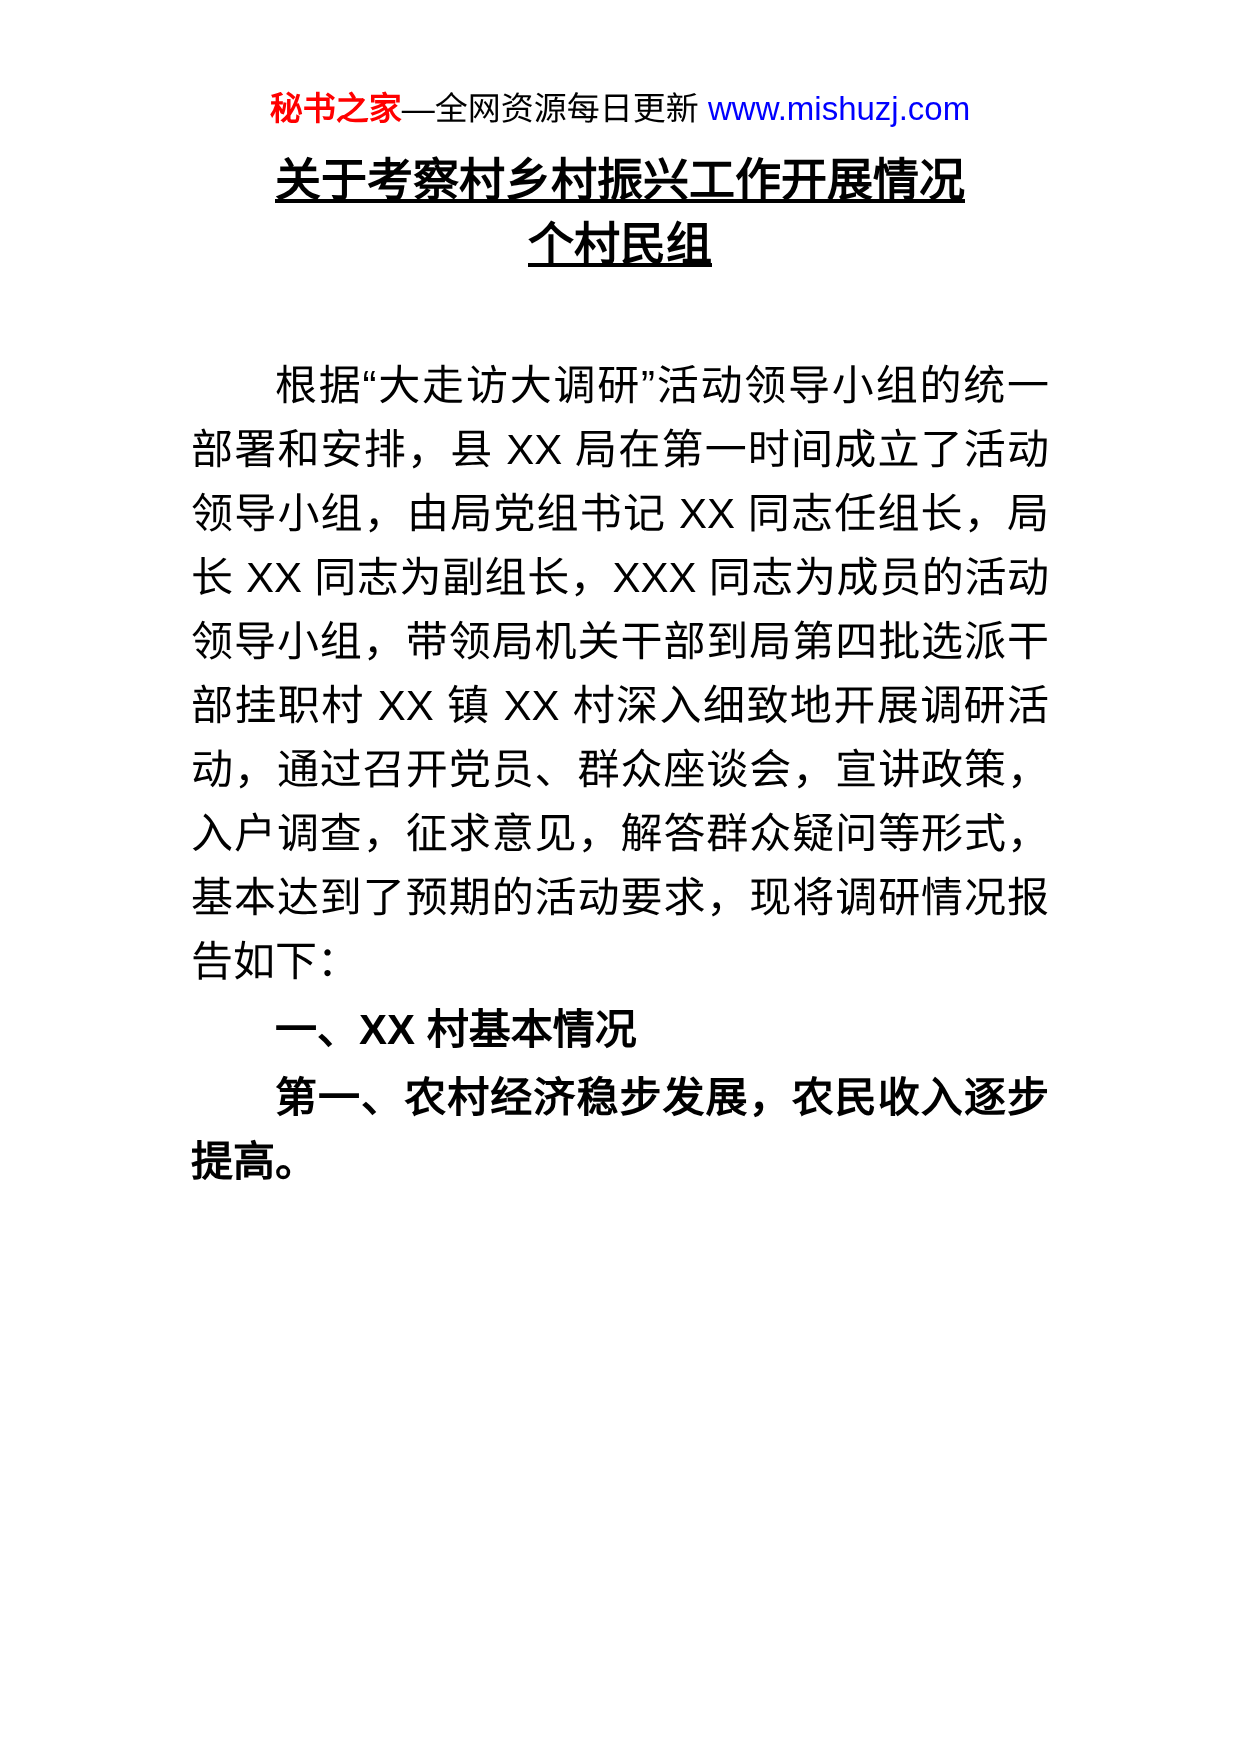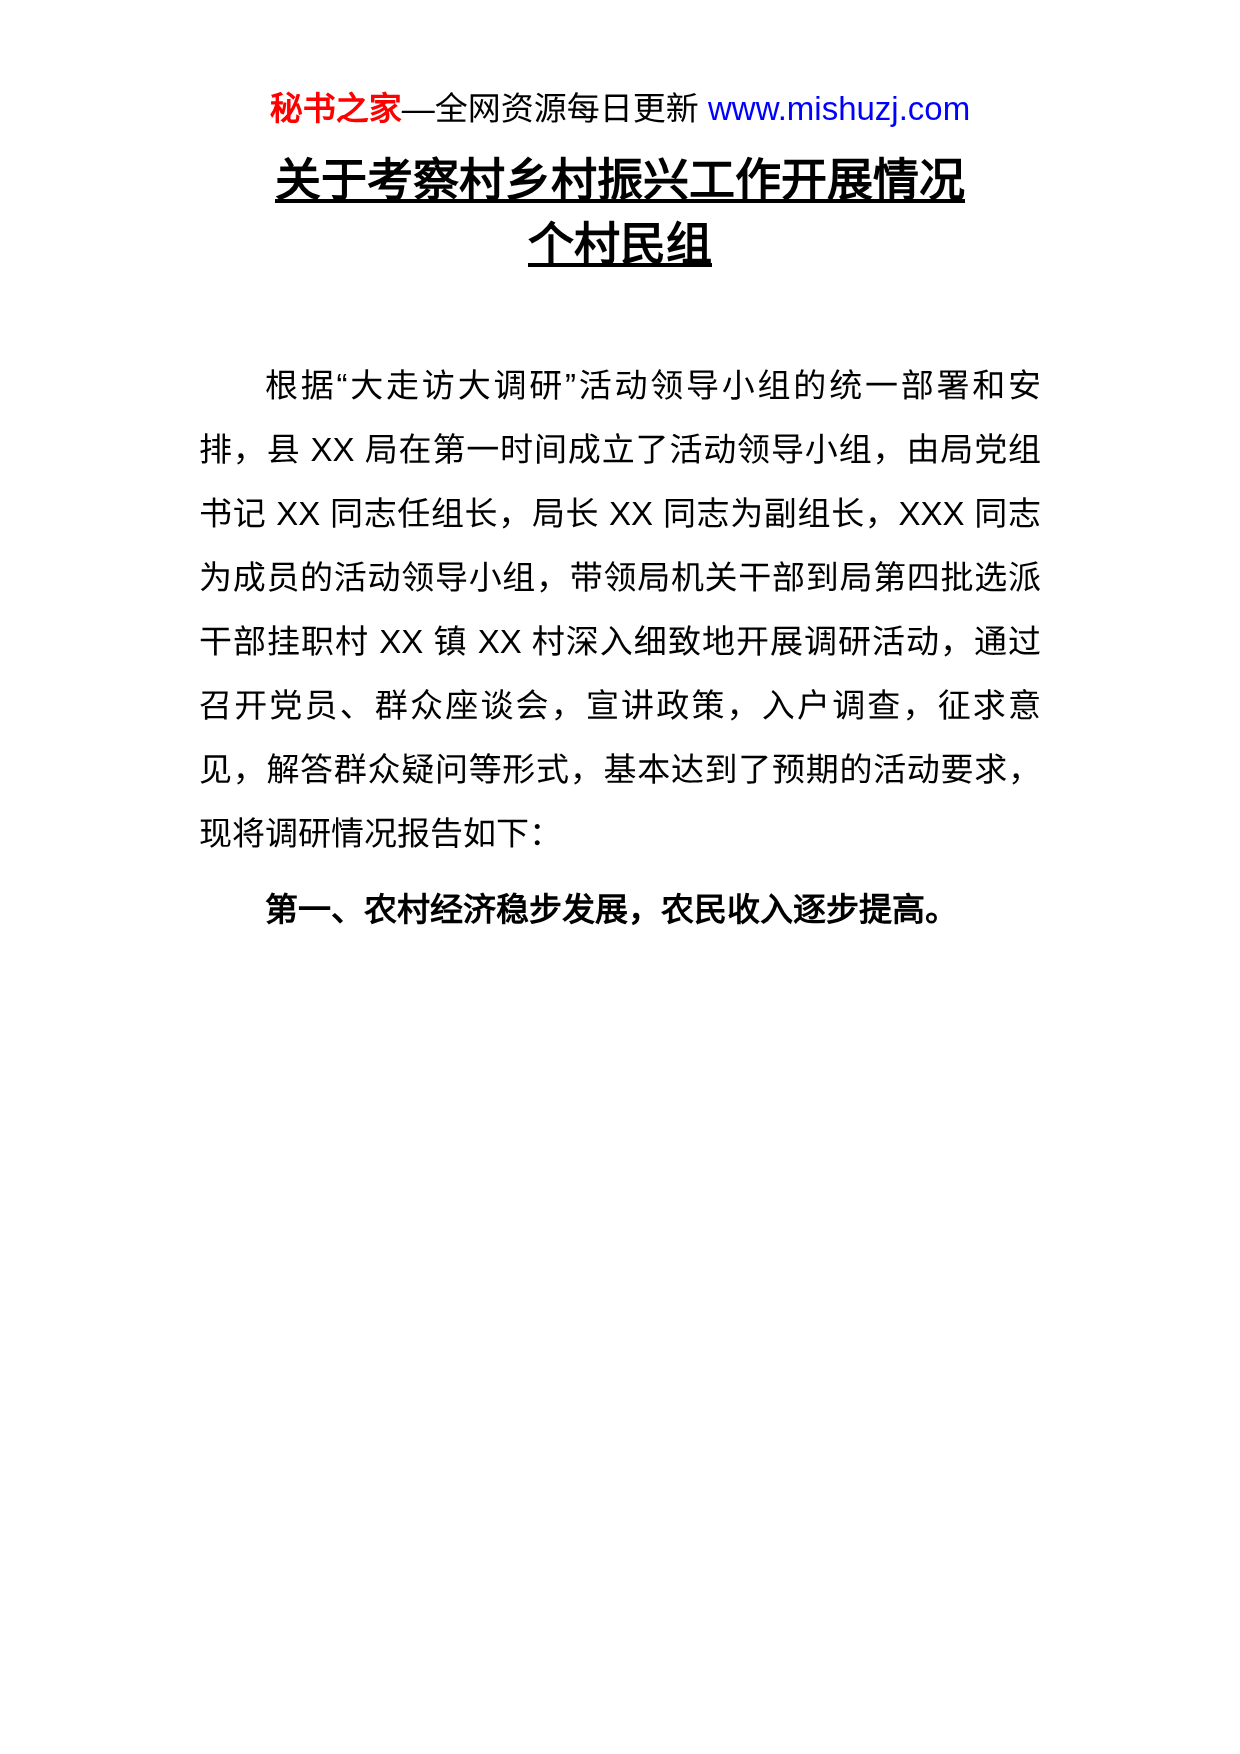--- a/index.html
+++ b/index.html
@@ -45,22 +45,22 @@
     color: #000000;
     text-decoration: underline;
   }
   .doc-title .title-line {
     display: block;
   }
   .doc-content {
     margin: 78px 187px 0 187px; 
   }
   .doc-content p {
-    margin: 12px;
-    font-size: 33px;
+    margin: 4px;
+    font-size: 42px;
     line-height: 64px;
     text-align: justify;
     text-indent: 2em;
     color: #000000;
     word-break: break-word;
   }
   .doc-content p.heading {
     font-weight: 700;
   }
 </style>
@@ -73,16 +73,17 @@
     <span class="brand">秘书之家</span><span class="dash">—</span><span class="tagline">全网资源每日更新</span><span>&nbsp;</span><a class="url">www.mishuzj.com</a>
   </div>
 
   <h1 class="doc-title">
     <span class="title-line">关于考察村乡村振兴工作开展情况</span>
     <span class="title-line">个村民组</span>
   </h1>
 
   <div class="doc-content">
     <p>根据“大走访大调研”活动领导小组的统一部署和安排，县 XX 局在第一时间成立了活动领导小组，由局党组书记 XX 同志任组长，局长 XX 同志为副组长，XXX 同志为成员的活动领导小组，带领局机关干部到局第四批选派干部挂职村 XX 镇 XX 村深入细致地开展调研活动，通过召开党员、群众座谈会，宣讲政策，入户调查，征求意见，解答群众疑问等形式，基本达到了预期的活动要求，现将调研情况报告如下：</p>
+    <p class="heading">一、XX 村基本情况</p>
     <p class="heading">第一、农村经济稳步发展，农民收入逐步提高。</p>
   </div>
 
 </div>
 
 </body></html>

